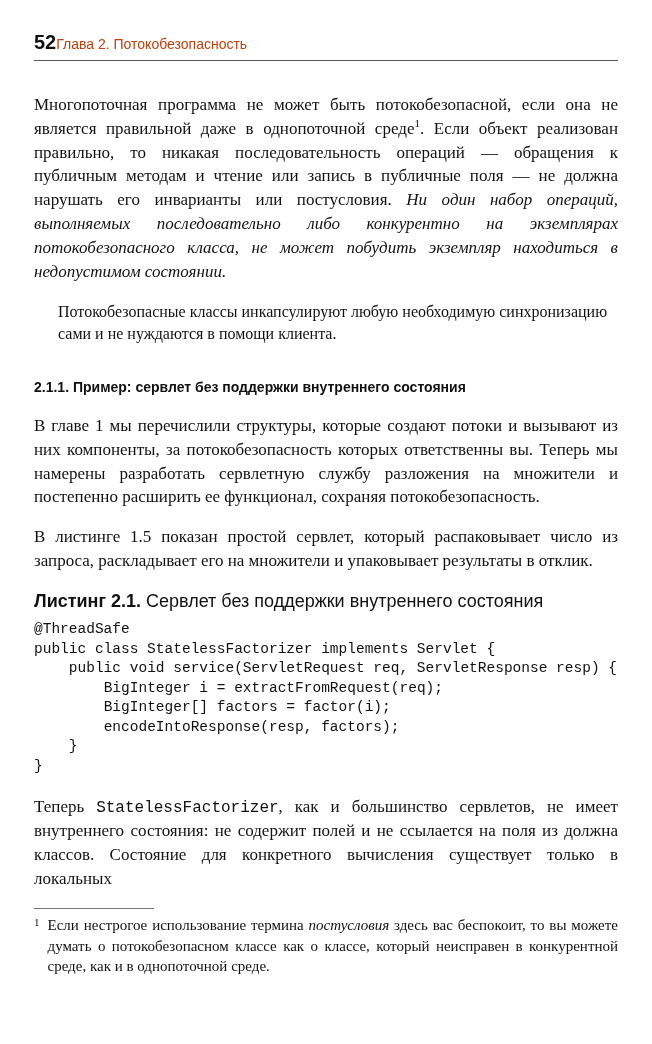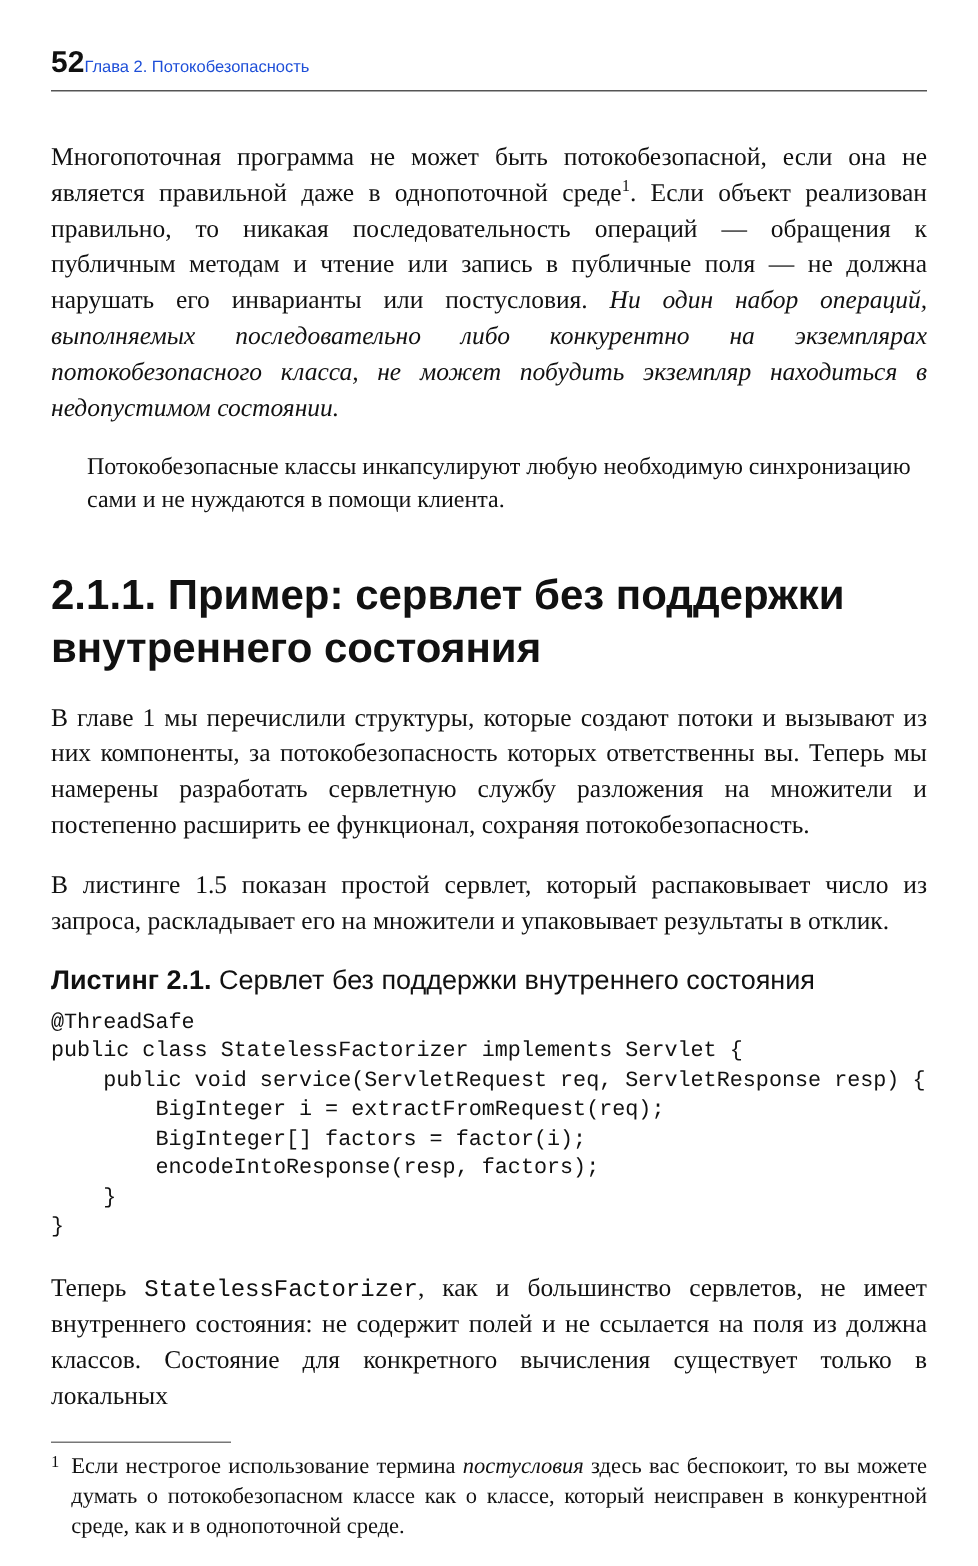--- a/index.html
+++ b/index.html
@@ -19,40 +19,40 @@
     border-bottom: 1px solid #555;
     padding-bottom: 4px;
     margin-bottom: 32px;
   }
   .pagenum {
     font-weight: bold;
     font-size: 20px;
     font-family: Arial, Helvetica, sans-serif;
   }
   .chapter {
-    font-size: 11px;
+    font-size: 14px;
     font-family: Arial, Helvetica, sans-serif;
-    color: #1d4ed8;
+    color: #c2410c;
   }
   p {
     margin: 16px 0 16px 0;
     text-align: justify;
   }
   .italic {
     font-style: italic;
   }
   .callout {
     margin: 18px 0 34px 24px;
     font-family: Liberation Serif, serif;
     font-size: 16px;
     line-height: 1.35;
   }
   h2 {
     font-family: Arial, Helvetica, sans-serif;
-    font-size: 28px;
+    font-size: 14px;
     font-weight: bold;
     margin: 0 0 18px 0;
     line-height: 1.25;
   }
   .listing-caption {
     font-family: Arial, Helvetica, sans-serif;
     font-size: 18px;
     margin: 14px 0 6px 0;
   }
   .listing-caption b {

